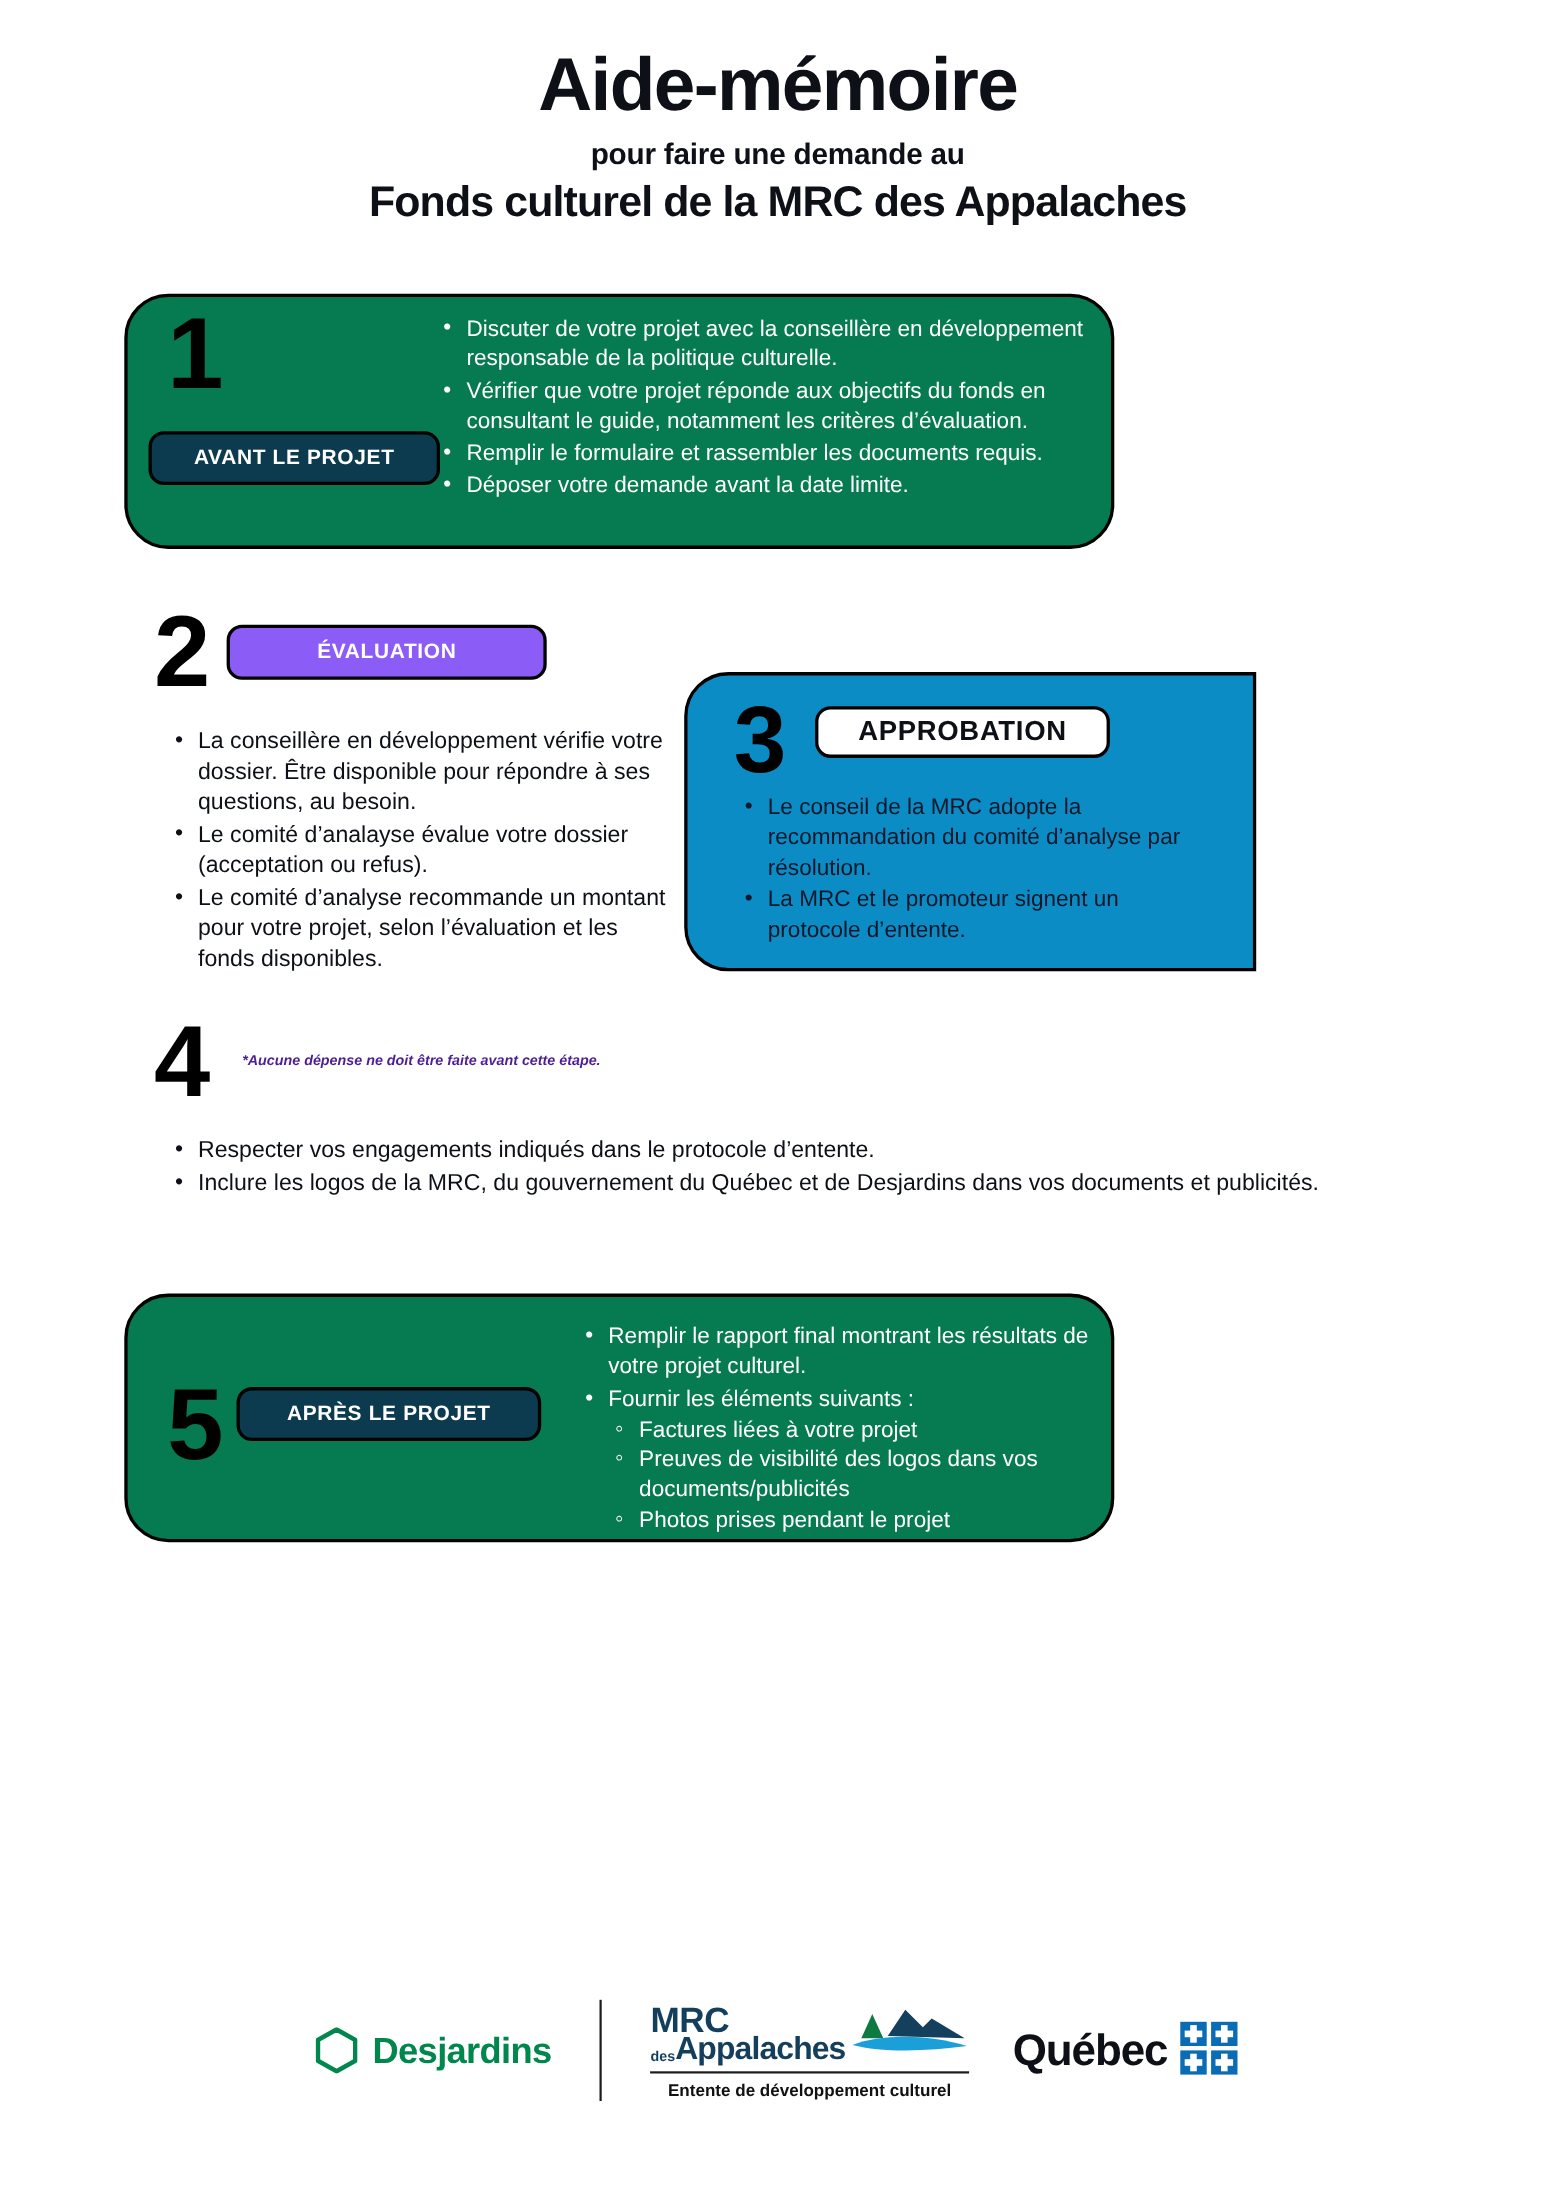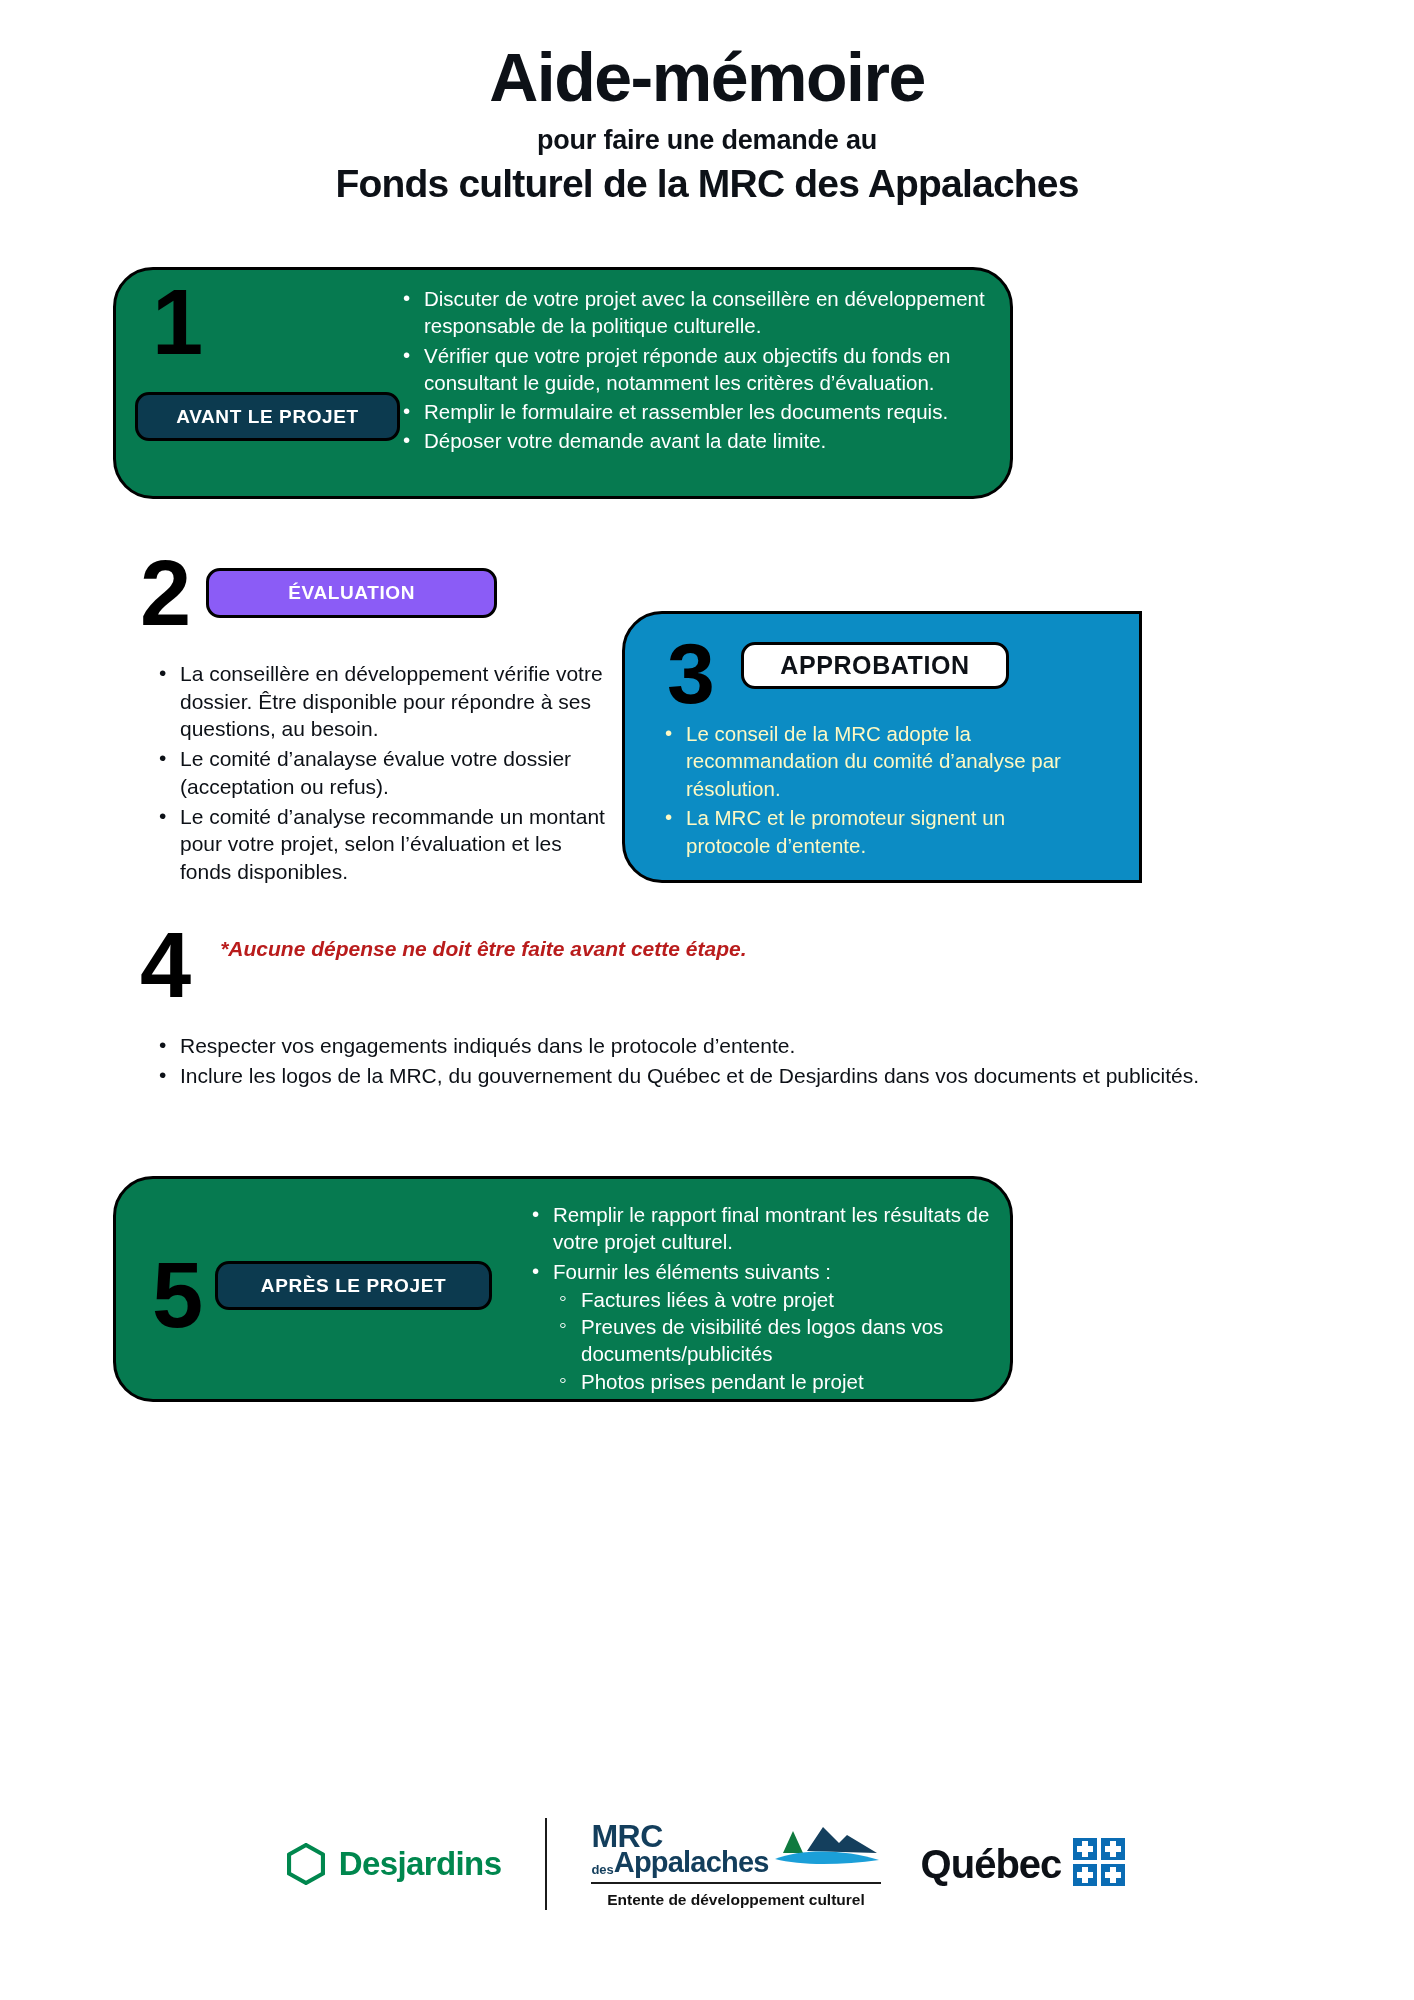--- a/index.html
+++ b/index.html
@@ -136,37 +136,37 @@
     border: 3px solid #000;
     border-radius: 40px 0 0 40px;
   }
   .sec3 .num { position: absolute; left: 42px; top: 22px; font-size: 86px; }
   .sec3 .badge {
     position: absolute; left: 116px; top: 28px;
     width: 268px; height: 47px;
     font-size: 25px;
   }
   .sec3 .body {
-    position: absolute; left: 36px; top: 106px;
+    position: absolute; left: 48px; top: 106px;
     width: 420px;
     font-size: 20.5px;
     line-height: 1.34;
-    color: #fef9c3;
+    color: #0f172a;
   }
 
   
   .sec4 { position: absolute; left: 140px; top: 925px; width: 1140px; }
   .sec4 .row { display: flex; align-items: flex-start; }
   .sec4 .badge { width: 286px; height: 52px; font-size: 19px; margin-top: 16px; margin-left: 18px; }
   .sec4 .note {
-    margin-left: 32px; margin-top: 12px;
-    font-size: 21px;
+    margin-left: 32px; margin-top: 31px;
+    font-size: 13px;
     font-style: italic;
     font-weight: 600;
-    color: #b91c1c;
+    color: #4c1d95;
   }
   .sec4 .body {
     margin-top: 26px;
     margin-left: 15px;
     font-size: 21px;
     line-height: 1.33;
     color: #0d1117;
   }
 
   

